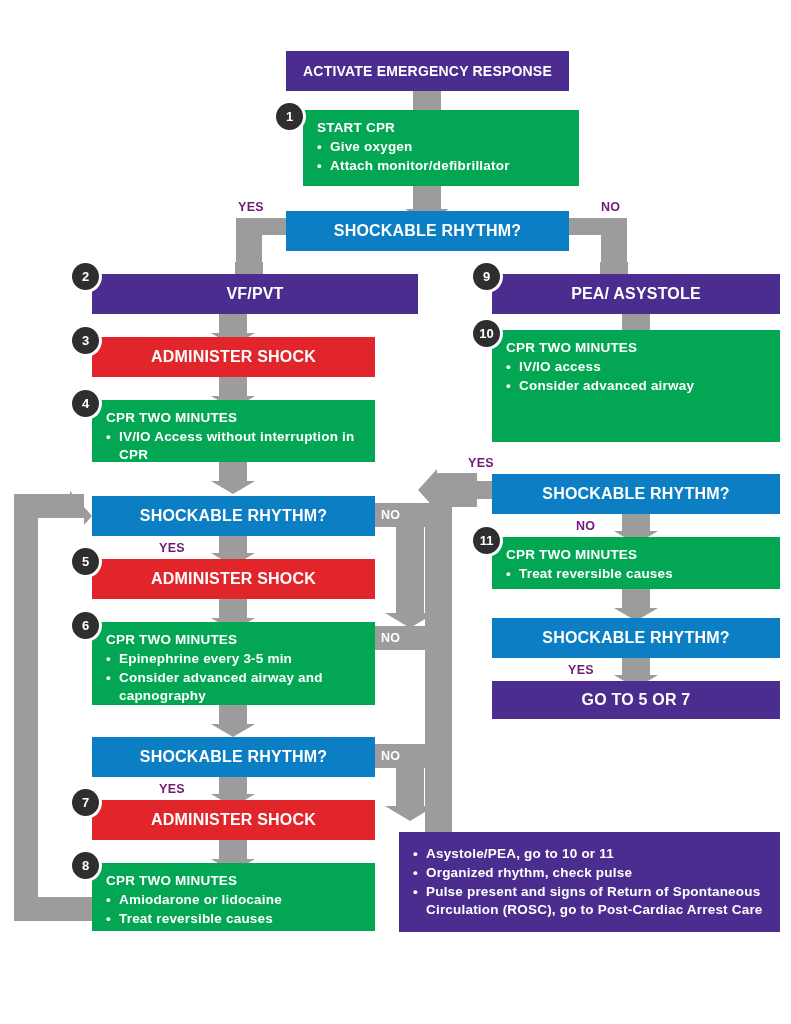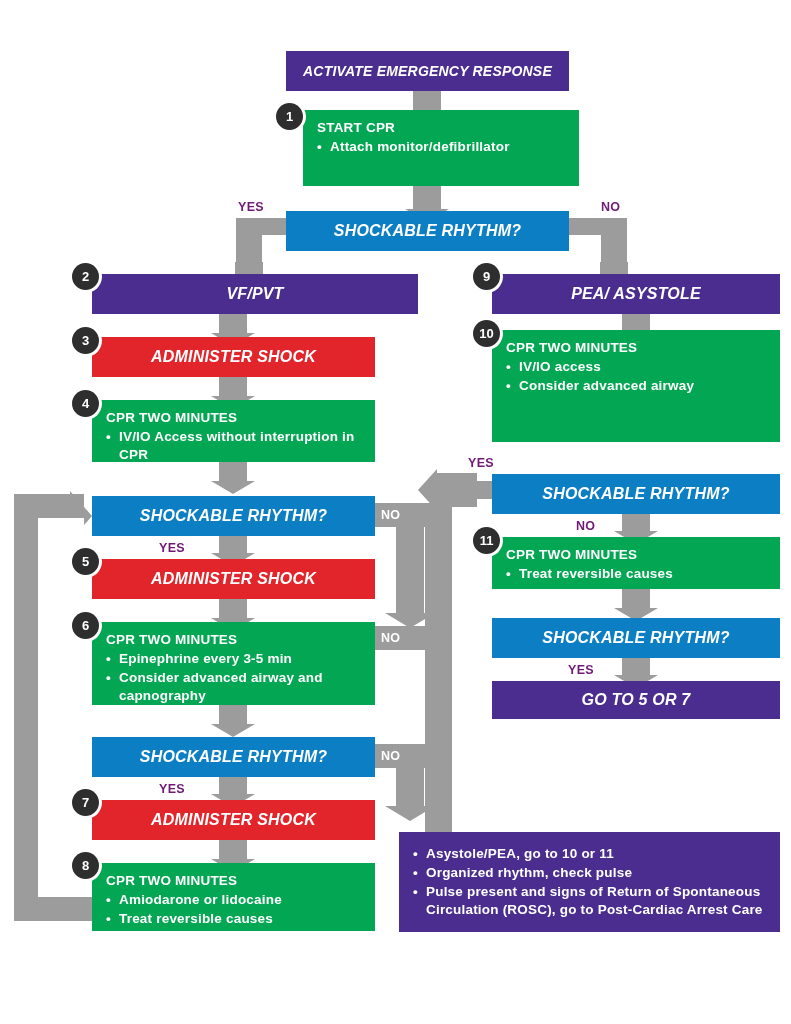--- a/index.html
+++ b/index.html
@@ -28,21 +28,20 @@
   .box.purple  { background: #4A2D8F; }
   .box.green   { background: #03A652; }
   .box.blue    { background: #0B7EC4; }
   .box.red     { background: #E2252B; }
 
   .box.center {
     display: flex;
     align-items: center;
     justify-content: center;
     text-align: right;
-    font-style: italic;
   }
   .box.left {
     padding: 9px 10px 15px 14px;
   }
 
   .hdr {
     display: block;
     font-size: 13.5px;
     line-height: 1.35;
   }
@@ -143,20 +142,21 @@
   </div>
 
   <div class="fatdown" style="left:405px; top:91px; height:34px;">
     <div class="stem" style="height:21px;"></div>
     <div class="head" style="top:21px;"></div>
   </div>
 
   <div class="box green left" style="left:303px; top:110px; width:276px; height:76px;">
     <span class="hdr">START CPR</span>
     <ul class="bullets">
+      <li>Give oxygen</li>
       <li>Attach monitor/defibrillator</li>
     </ul>
   </div>
   <div class="badge" style="left:276px; top:103px;">1</div>
 
   <div class="fatdown" style="left:405px; top:186px; height:36px;">
     <div class="stem" style="height:23px;"></div>
     <div class="head" style="top:23px;"></div>
   </div>
 

